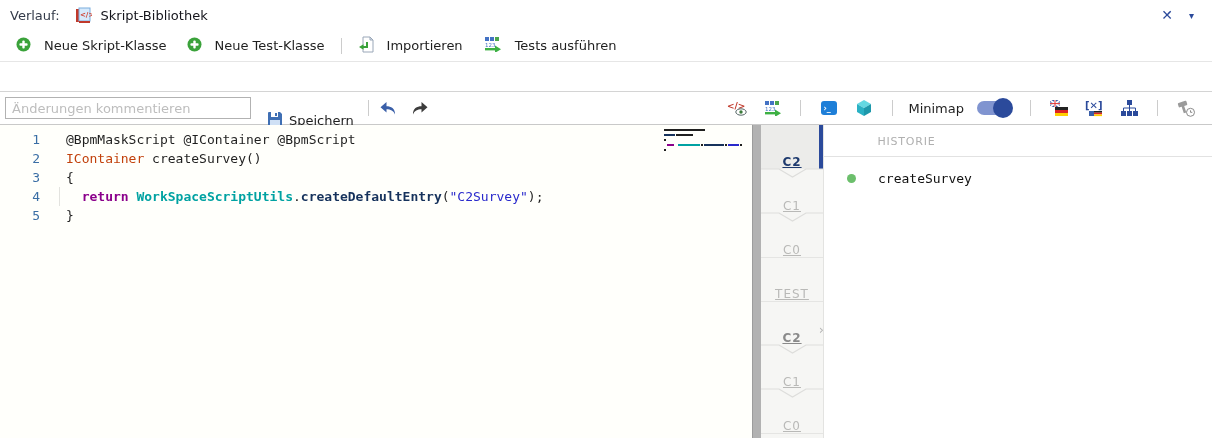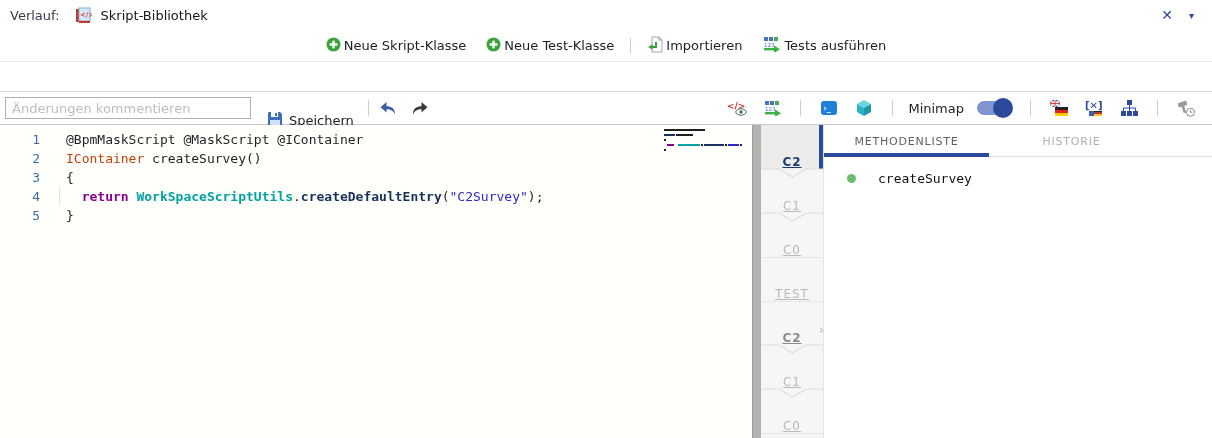--- a/index.html
+++ b/index.html
@@ -2,33 +2,33 @@
 <html><head>
 <meta charset="utf-8">
 <style>
   :root { --accent:#2b4a9b; }
   * { box-sizing:border-box; }
   html,body { margin:0; padding:0; }
   body {
     width:1212px; height:438px; overflow:hidden; background:#fff;
     font-family:"DejaVu Sans","Liberation Sans",sans-serif; font-size:13px; color:#1f1f1f;
   }
-  .row { display:flex; align-items:center;justify-content:center; }
+  .row { display:flex; align-items:center; }
 
   
   .header { height:30px; padding:0 10px; }
   .header .hist { color:#333a49; margin-right:14px; }
   .header .title { color:#15151c; margin-left:7px; }
   .header .spacer { margin-left:auto; }
   .hbtn { color:var(--accent); cursor:pointer; padding:0 8px; font-size:14px; }
   .hbtn.caret { font-size:10px; }
 
   
   .actionbar { height:32px; padding:0 6px; border-bottom:1px solid #e6e6e6; }
-  .abtn { display:flex; align-items:center; gap:3px; padding:0 10px; height:26px; cursor:pointer; white-space:nowrap; }
+  .abtn { display:flex; align-items:center; gap:13px; padding:0 10px; height:26px; cursor:pointer; white-space:nowrap; }
   .vsep { width:1px; height:16px; background:#ccc; margin:0 6px; flex:none; }
 
   
   .tabbar { height:30px; border-bottom:1px solid #d4d4d4; padding-left:20px; display:flex; align-items:stretch; }
   .ptab { padding:0 26px; display:flex; align-items:center; gap:9px; font-size:11.5px; letter-spacing:.8px;
           color:#b5b5b5; position:relative; cursor:pointer; }
   .ptab.active { color:#7d7d7d; }
   .ptab.active::after { content:''; position:absolute; left:0; right:0; bottom:-1px; height:5px; background:var(--accent); }
   .tab-close { color:#8f8f8f; font-size:13px; letter-spacing:0; }
 
@@ -259,21 +259,21 @@
       </svg>
     </div>
   </div>
 </div>
 
 <div class="main">
   <div class="editor">
     <div>
   <div class="code-line">
     <span class="ln" style="color: rgb(58, 110, 165);">1</span>
-    <span class="ct"><span style="color: rgb(31, 31, 31);">@BpmMaskScript @MaskScript @IContainer</span></span>
+    <span class="ct"><span style="color: rgb(31, 31, 31);">@BpmMaskScript @IContainer @BpmScript</span></span>
   </div>
 
   <div class="code-line">
     <span class="ln" style="color: rgb(58, 110, 165);">2</span>
     <span class="ct"><span style="color: #c2410c; font-weight: normal;">IContainer</span><span style="color: rgb(31, 31, 31);"> createSurvey()</span></span>
   </div>
 
   <div class="code-line">
     <span class="ln" style="color: rgb(58, 110, 165);">3</span>
     <span class="ct"><span style="color: rgb(31, 31, 31);">{</span></span>
@@ -370,21 +370,20 @@
 
   <div class="stab st-dim st-line">
 
     <span></span>
 
   </div>
 </div>
   <div class="collapse-handle">›</div>
   <div class="panel">
     <div class="panel-tabs">
-  <div class="panel-tab active">METHODENLISTE</div>
 
   <div class="panel-tab">HISTORIE</div>
 </div>
     <div>
   <div class="method-item">
     <span class="method-dot" style="background: rgb(108, 191, 108);"></span>
     <span class="method-name">createSurvey</span>
   </div>
 </div>
   </div>

